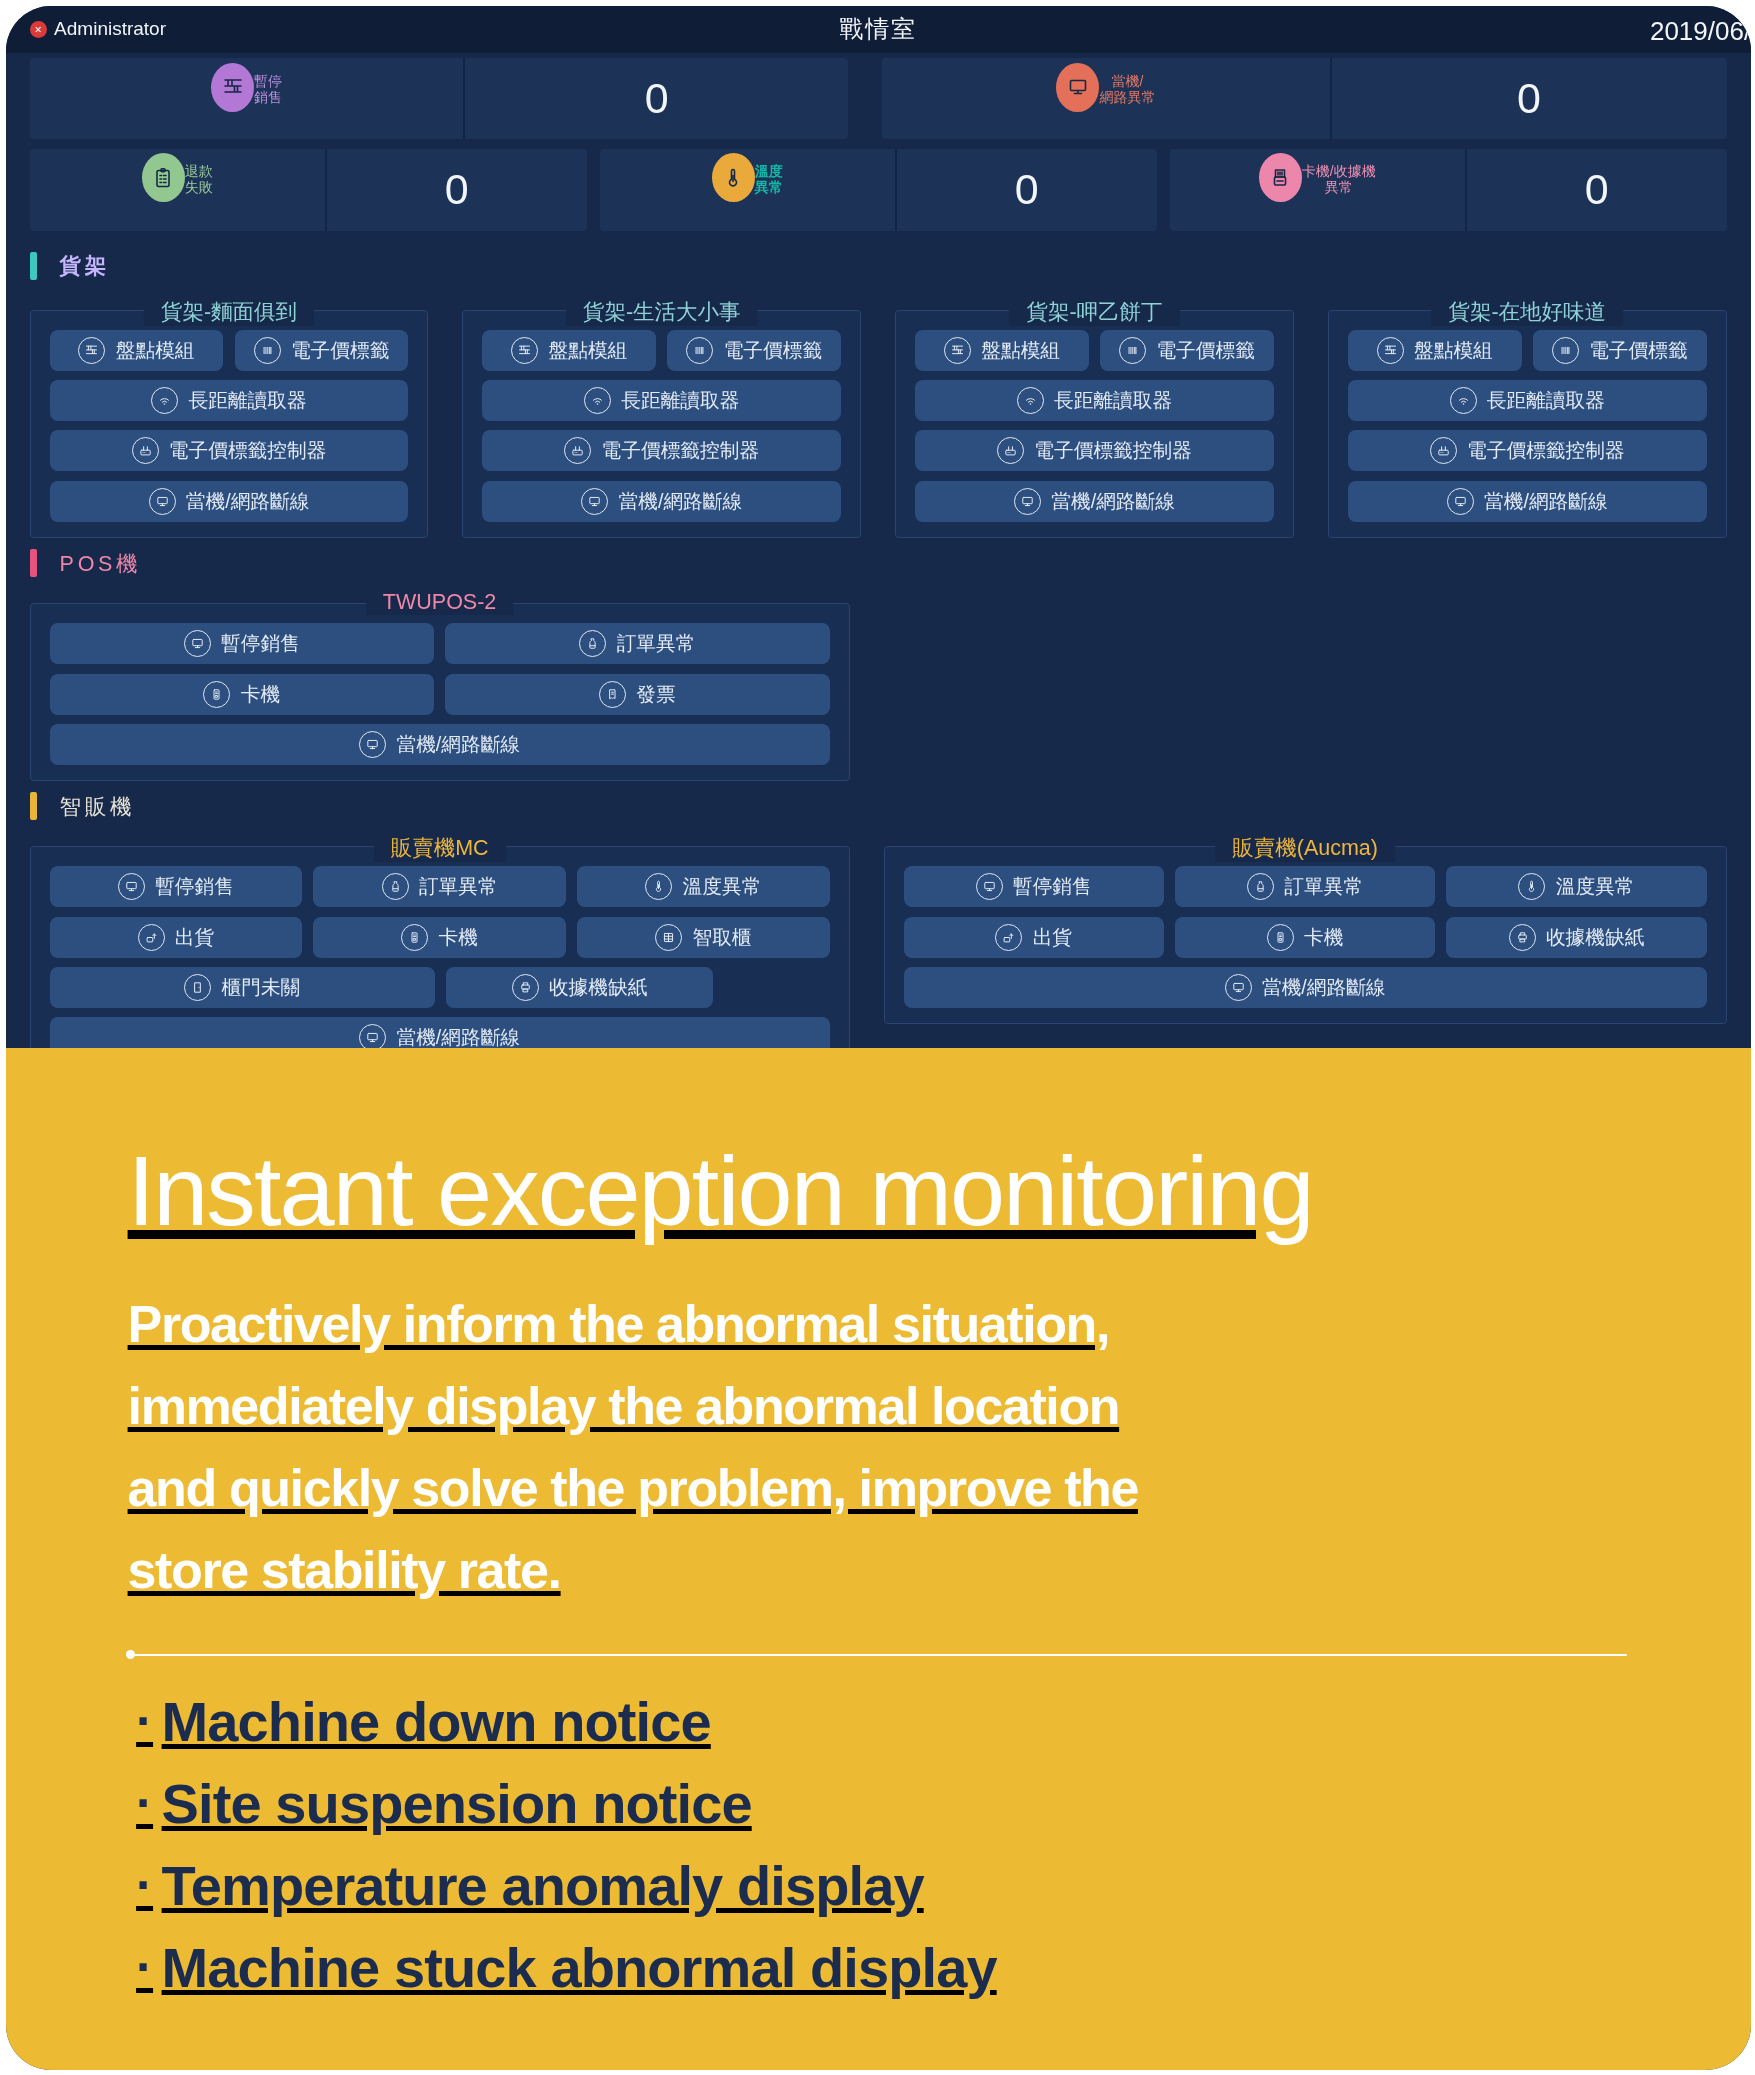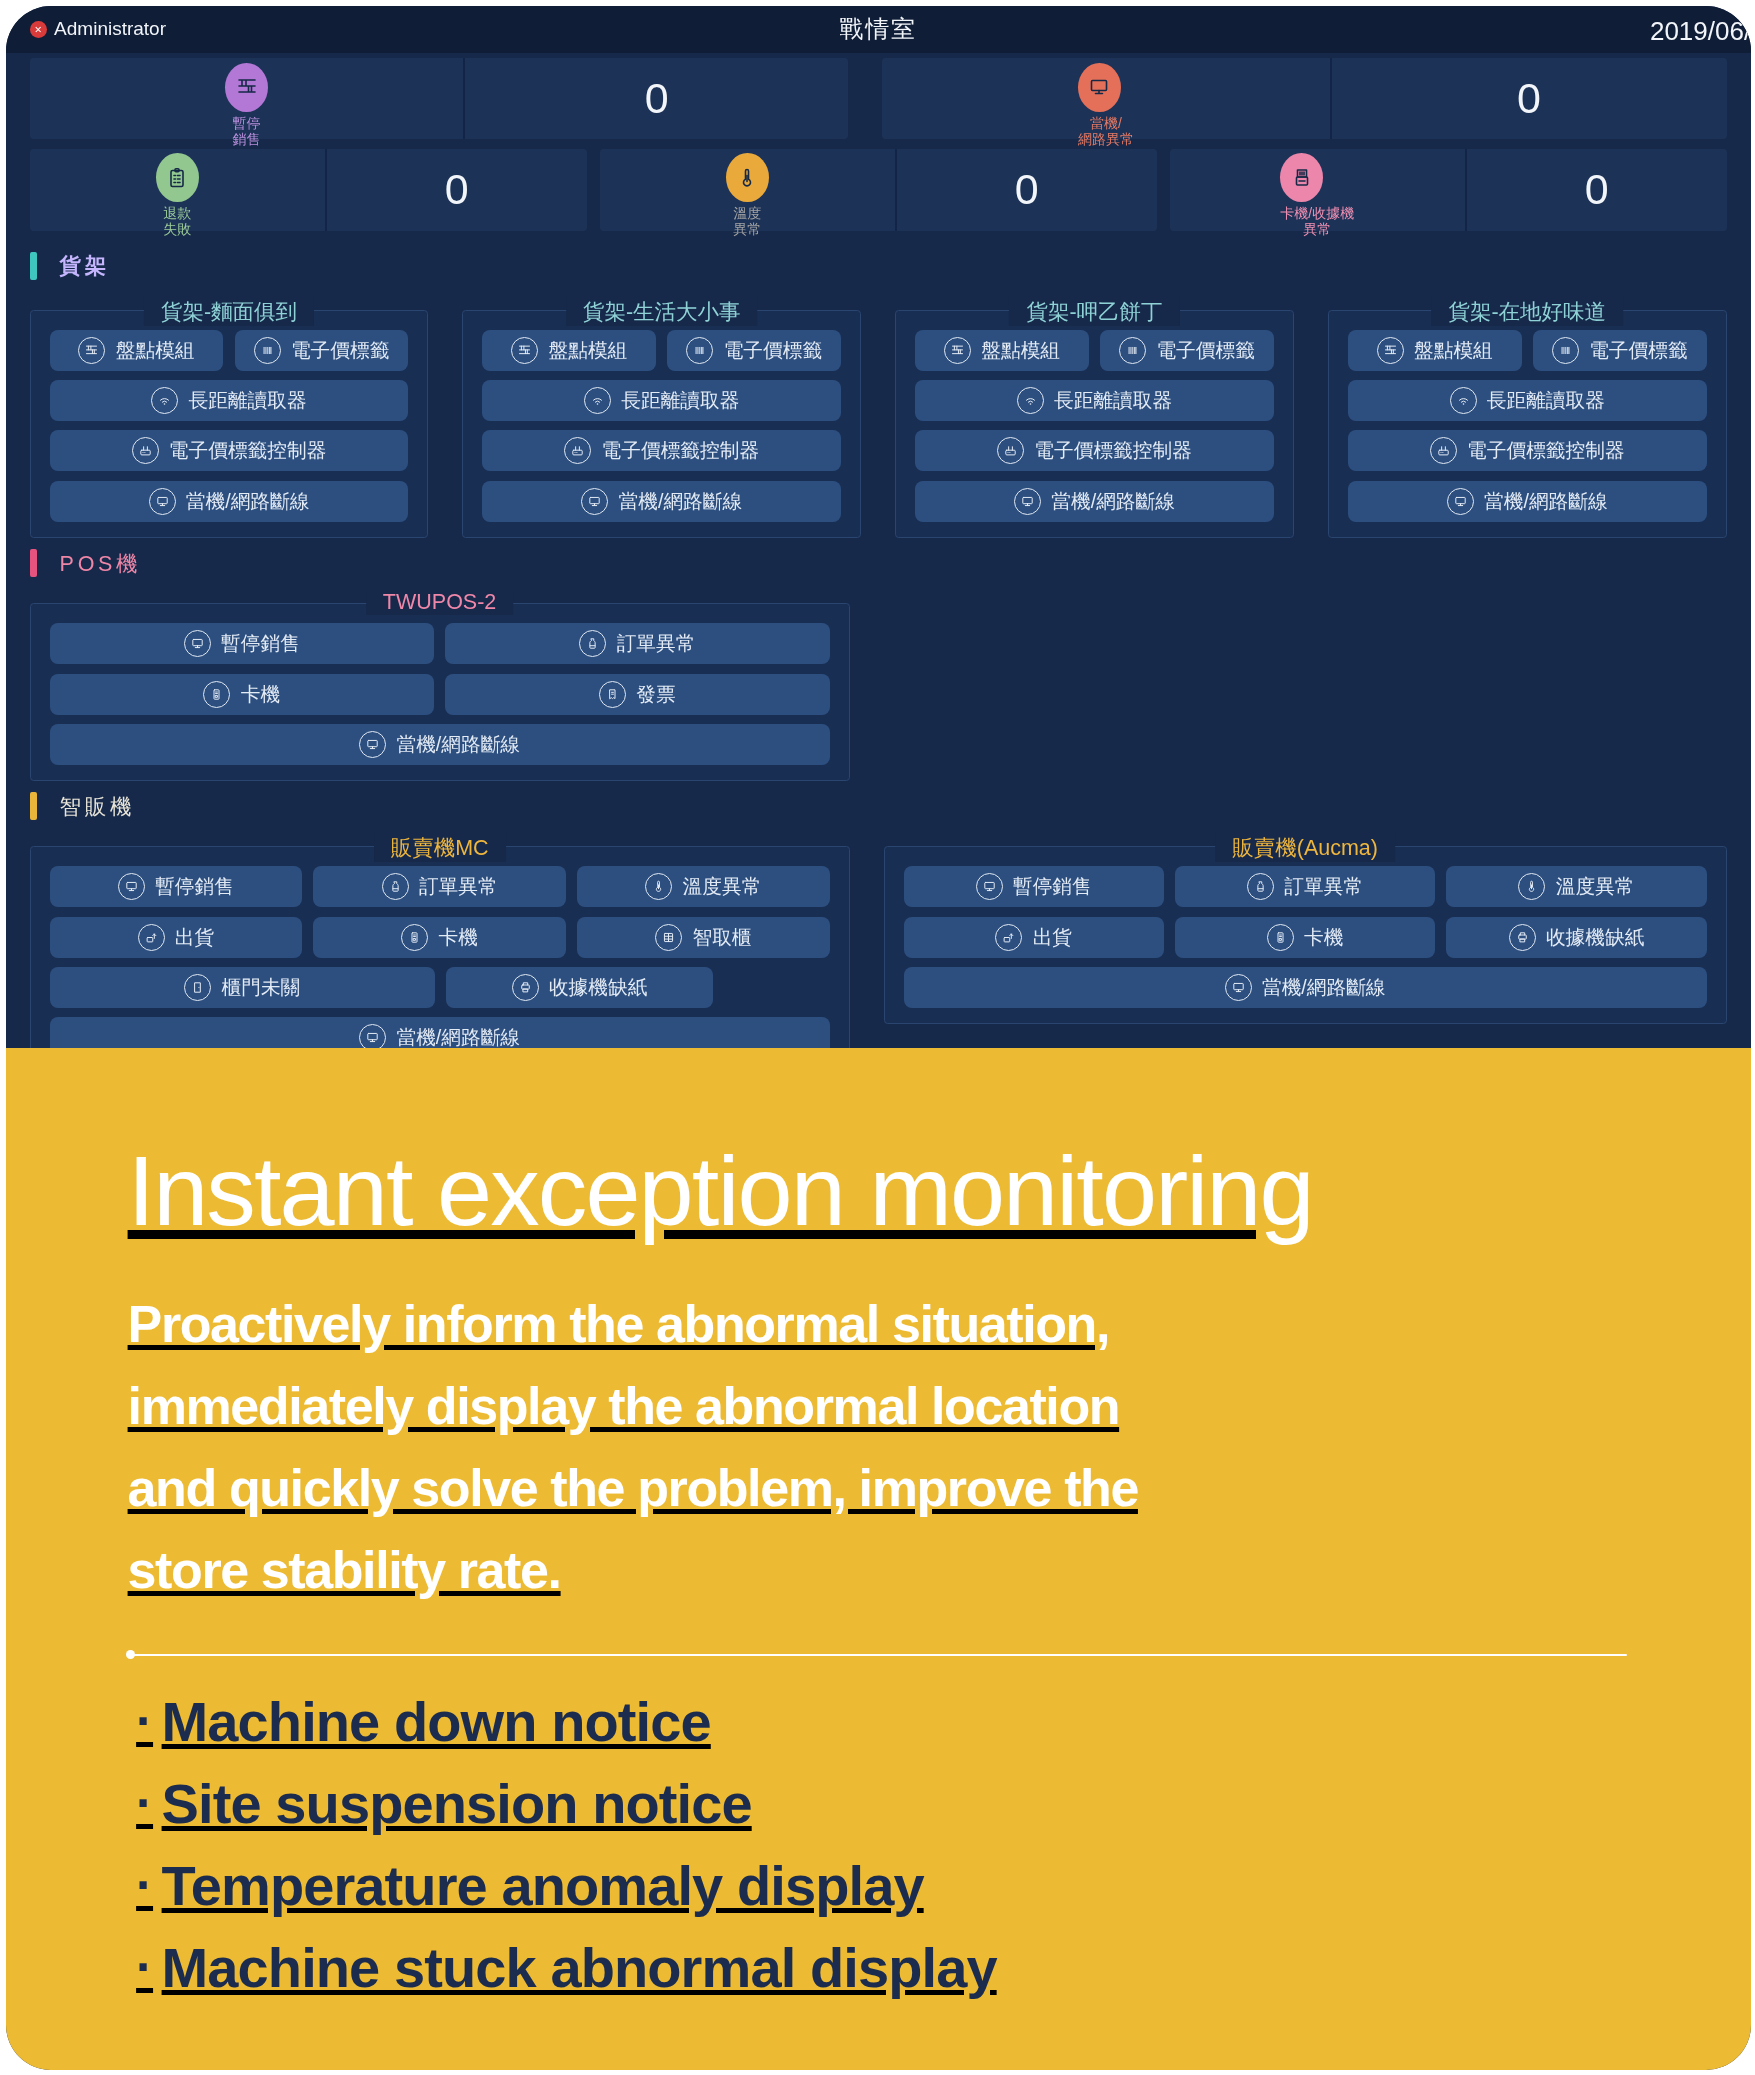--- a/index.html
+++ b/index.html
@@ -19,28 +19,28 @@
   
   .kpis{padding:5.6px 24px 0;}
   .kpi-row{display:flex;}
   .kpi-row.r1{gap:34px;height:81px;margin-bottom:9.4px;}
   .kpi-row.r2{gap:13px;height:82px;}
   .kpi-tile{background:#1c3257;border-radius:3.7px;display:flex;flex:1 1 0;}
   .kpi-left{flex:0 0 53%;display:flex;align-items:flex-start;justify-content:center;}
   .kpi-div{width:1.9px;background:#122448;}
   .kpi-count{flex:1;display:flex;align-items:center;justify-content:center;
              color:#f2f5f9;font-size:43px;font-weight:500;}
-  .kpi-icowrap{display:flex;flex-direction:column;margin-top:4.7px;}
+  .kpi-icowrap{display:flex;flex-direction:row;align-items:center;margin-top:4.7px;}
   .kpi-ellipse{width:43px;height:49px;border-radius:50%;display:flex;align-items:center;justify-content:center;}
   .kpi-ellipse svg{width:24px;height:24px;color:#152846;}
   .kpi-label{font-size:14px;line-height:16px;text-align:center;margin-top:2.8px;white-space:nowrap;}
   .c-purple{background:#b377d6;} .t-purple{color:#b98fdc;}
   .c-orange{background:#e57059;} .t-orange{color:#e57a64;}
   .c-green{background:#92c78f;}  .t-green{color:#9ccb98;}
-  .c-yellow{background:#eaaa3b;} .t-yellow{color:#a3a3a3;}
+  .c-yellow{background:#eaaa3b;} .t-yellow{color:#14b8a6;font-weight:bold;}
   .c-pink{background:#ec86ab;}   .t-pink{color:#ee8fb2;}
 
   
   .sec{margin:0 24px;}
   .sec-shelf{margin-top:19px;} .sec-pos{margin-top:9.4px;} .sec-vend{margin-top:9.4px;}
   .sec-head{display:flex;align-items:center;gap:22.5px;height:32px;}
   .sec-bar{width:7.5px;height:28px;border-radius:1.9px;}
   .sec-title{font-size:21.5px;letter-spacing:3.7px;}
   .bar-teal{background:#3ec6bf;}   .tx-teal{color:#c4b5fd;font-weight:bold;}
   .bar-pink{background:#e7537f;}   .tx-pink{color:#ee86a7;}

